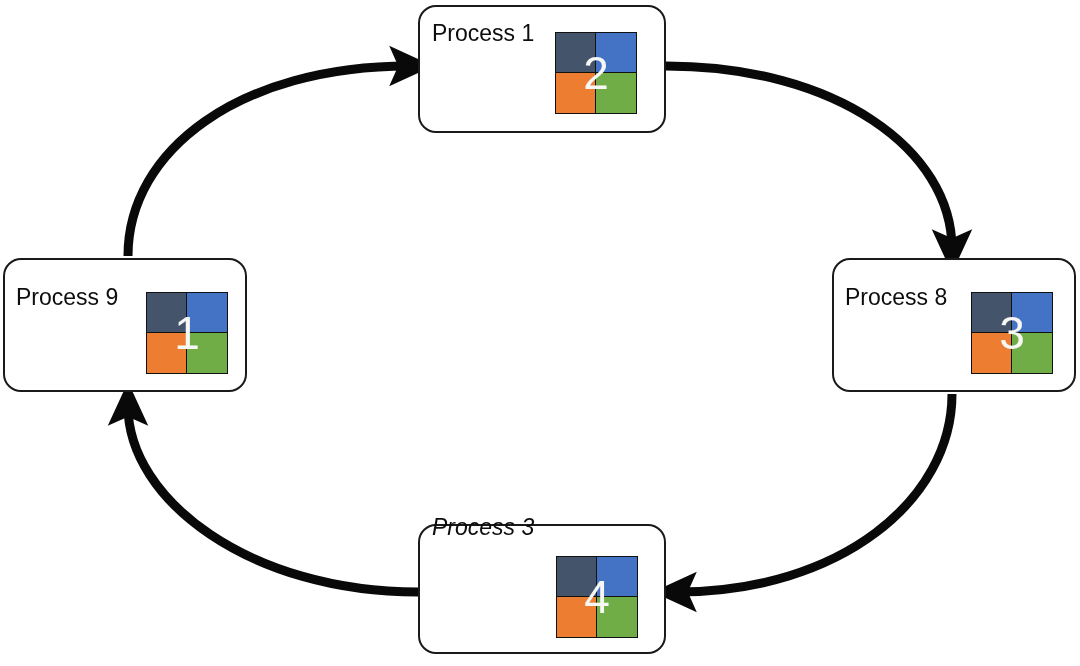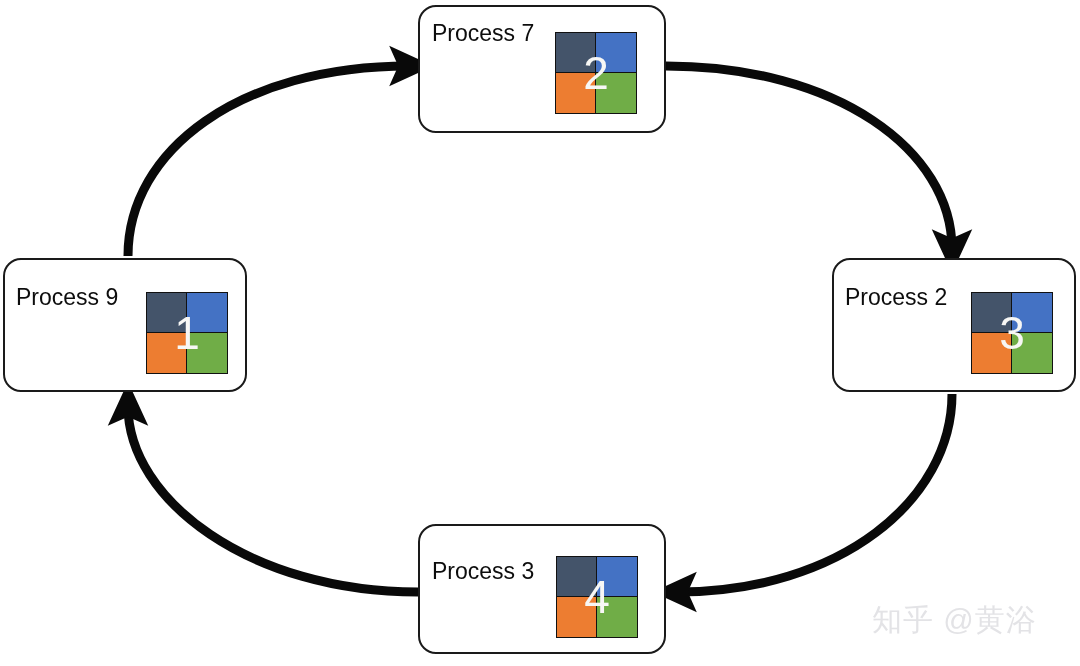--- a/index.html
+++ b/index.html
@@ -107,45 +107,45 @@
     <path d="M 128 256 C 128 150 240 66 409 66" fill="none" stroke="#090909" stroke-width="9" stroke-linecap="butt" marker-end="url(#arrowhead)"></path>
 
     <path d="M 666 66 C 836 66 952 150 952 249" fill="none" stroke="#090909" stroke-width="9" stroke-linecap="butt" marker-end="url(#arrowhead)"></path>
 
     <path d="M 952 394 C 952 500 840 592 677 592" fill="none" stroke="#090909" stroke-width="9" stroke-linecap="butt" marker-end="url(#arrowhead)"></path>
 
     <path d="M 418 592 C 250 592 128 500 128 406" fill="none" stroke="#090909" stroke-width="9" stroke-linecap="butt" marker-end="url(#arrowhead)"></path>
   </svg>
 
   <div class="node-box" style="left:418px; top:5px; width:248px; height:128px;"></div>
-  <div class="node-label" style="left:432px; top:22px; z-index:6;">Process 7</div>
+  <div class="node-label" style="left:432px; top:22px; z-index:6;">Process 1</div>
   <div class="quad-wrap" style="left:555px; top:32px; z-index:6;">
     <div class="quad-grid">
       <div class="quad-cell tl" style="background:#44546A;"></div>
       <div class="quad-cell tr" style="background:#4472C4;"></div>
       <div class="quad-cell bl" style="background:#ED7D31;"></div>
       <div class="quad-cell br" style="background:#70AD47;"></div>
     </div>
     <div class="quad-number">2</div>
   </div>
 
   <div class="node-box" style="left:832px; top:258px; width:244px; height:134px;"></div>
-  <div class="node-label" style="left:845px; top:286px; z-index:6;">Process 2</div>
+  <div class="node-label" style="left:845px; top:286px; z-index:6;">Process 8</div>
   <div class="quad-wrap" style="left:971px; top:292px; z-index:6;">
     <div class="quad-grid">
       <div class="quad-cell tl" style="background:#44546A;"></div>
       <div class="quad-cell tr" style="background:#4472C4;"></div>
       <div class="quad-cell bl" style="background:#ED7D31;"></div>
       <div class="quad-cell br" style="background:#70AD47;"></div>
     </div>
     <div class="quad-number">3</div>
   </div>
 
   <div class="node-box" style="left:418px; top:524px; width:248px; height:130px;"></div>
-  <div class="node-label" style="left:432px; top:560px; z-index:6;">Process 3</div>
+  <div class="node-label" style="left:432px; top:516px; z-index:6;font-style:italic;">Process 3</div>
   <div class="quad-wrap" style="left:556px; top:556px; z-index:6;">
     <div class="quad-grid">
       <div class="quad-cell tl" style="background:#44546A;"></div>
       <div class="quad-cell tr" style="background:#4472C4;"></div>
       <div class="quad-cell bl" style="background:#ED7D31;"></div>
       <div class="quad-cell br" style="background:#70AD47;"></div>
     </div>
     <div class="quad-number">4</div>
   </div>
 
@@ -154,15 +154,14 @@
   <div class="quad-wrap" style="left:146px; top:292px; z-index:6;">
     <div class="quad-grid">
       <div class="quad-cell tl" style="background:#44546A;"></div>
       <div class="quad-cell tr" style="background:#4472C4;"></div>
       <div class="quad-cell bl" style="background:#ED7D31;"></div>
       <div class="quad-cell br" style="background:#70AD47;"></div>
     </div>
     <div class="quad-number">1</div>
   </div>
 
-  <div class="watermark" style="left:872px; top:600px;">知乎 @黄浴</div>
 
 </div>
 
 </body></html>

